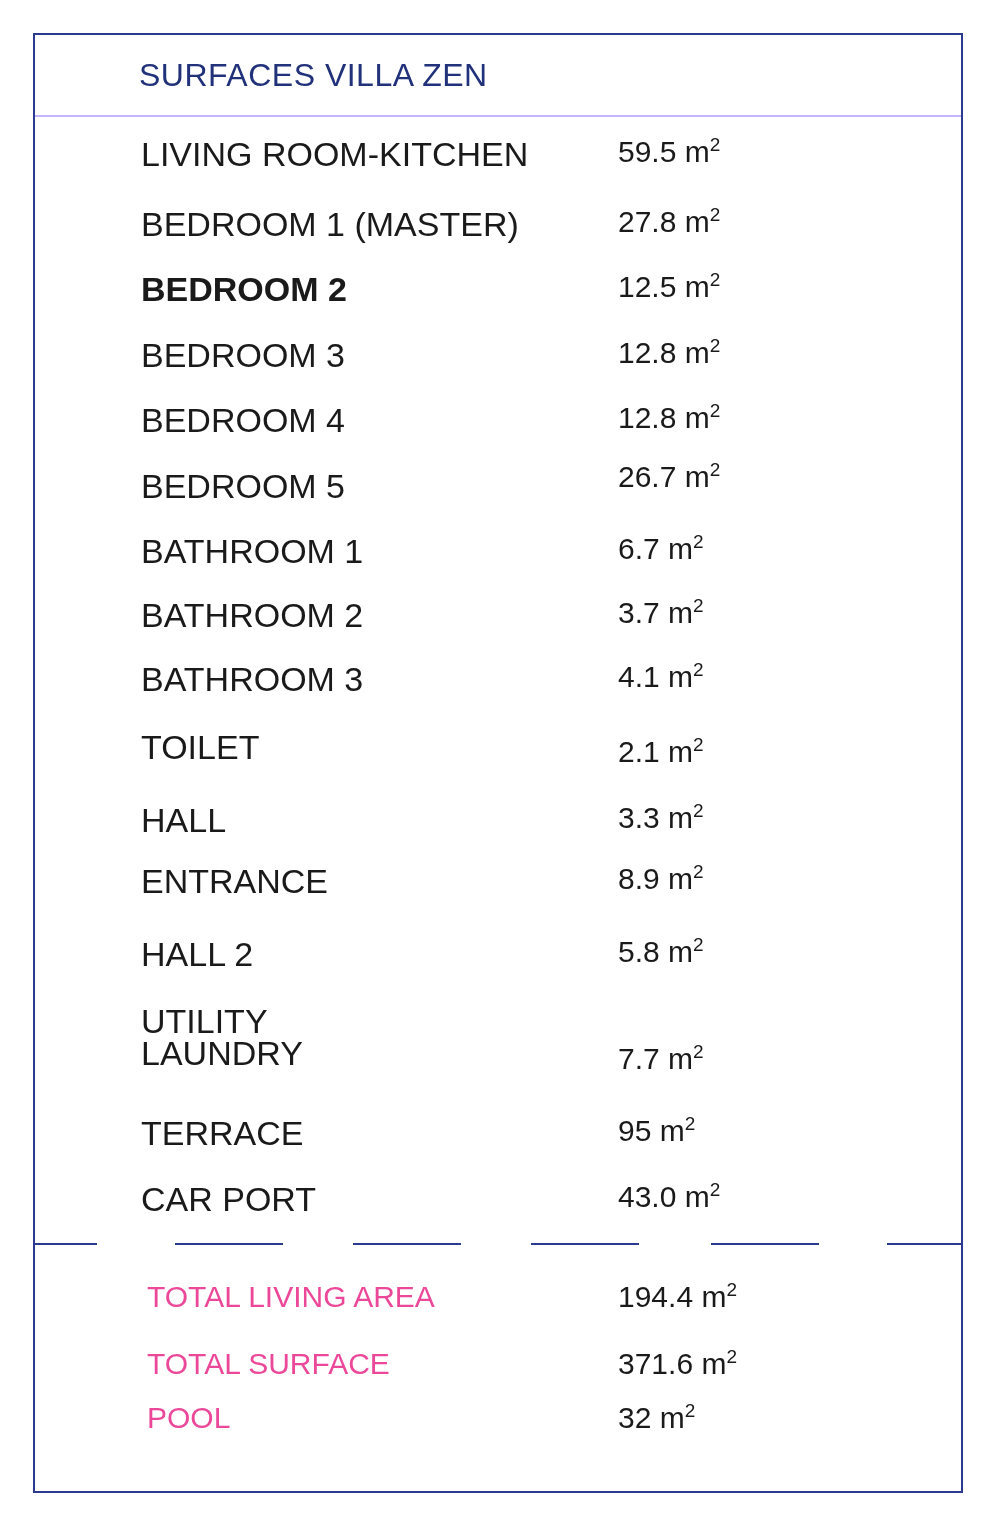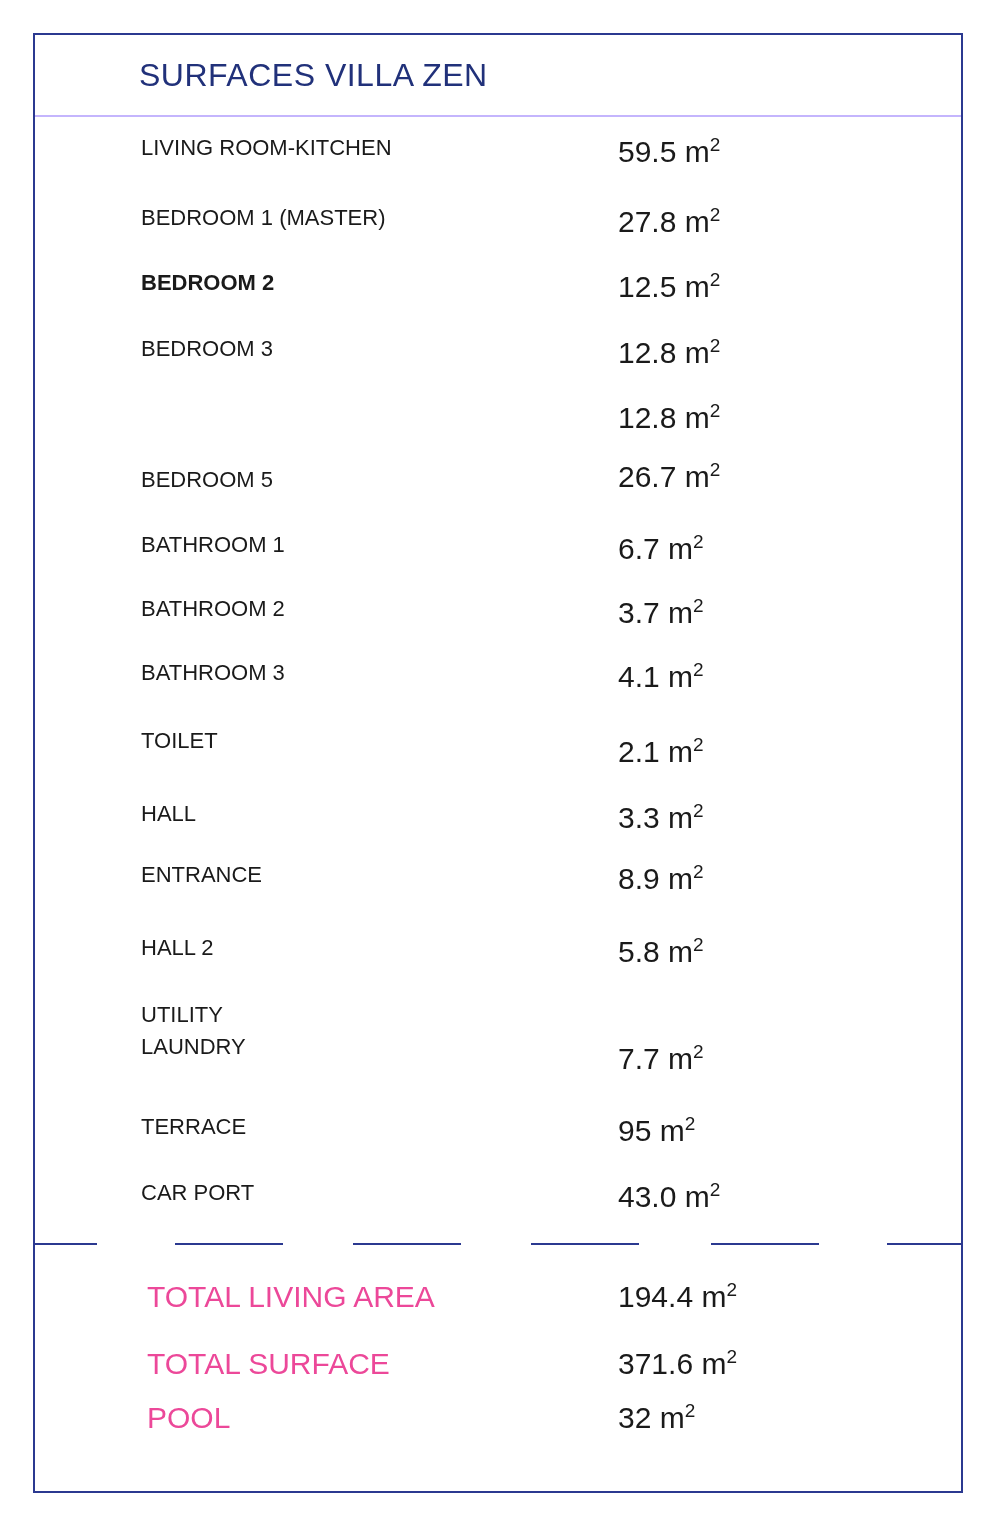--- a/index.html
+++ b/index.html
@@ -54,21 +54,21 @@
   }
 
   .row {
     position: relative;
     height: 66px;
   }
   .row .label {
     position: absolute;
     left: 106px;
     top: 0;
-    font-size: 22px;
+    font-size: 34px;
     color: #1a1a1a;
     white-space: nowrap;
   }
   .row .value {
     position: absolute;
     left: 583px;
     top: 0;
     font-size: 30px;
     color: #1a1a1a;
     white-space: nowrap;
@@ -145,20 +145,21 @@
       <span class="label" style="top:13px;font-weight:bold;">BEDROOM 2</span>
       <span class="value" style="top:13px;"><span>12.5 m</span><sup>2</sup></span>
     </div>
 
     <div class="row">
       <span class="label" style="top:13px;">BEDROOM 3</span>
       <span class="value" style="top:13px;"><span>12.8 m</span><sup>2</sup></span>
     </div>
 
     <div class="row">
+      <span class="label" style="top:12px;">BEDROOM 4</span>
       <span class="value" style="top:12px;"><span>12.8 m</span><sup>2</sup></span>
     </div>
 
     <div class="row">
       <span class="label" style="top:12px;">BEDROOM 5</span>
       <span class="value" style="top:5px;"><span>26.7 m</span><sup>2</sup></span>
     </div>
 
     <div class="row" style="height:64px;">
       <span class="label" style="top:11px;">BATHROOM 1</span>

